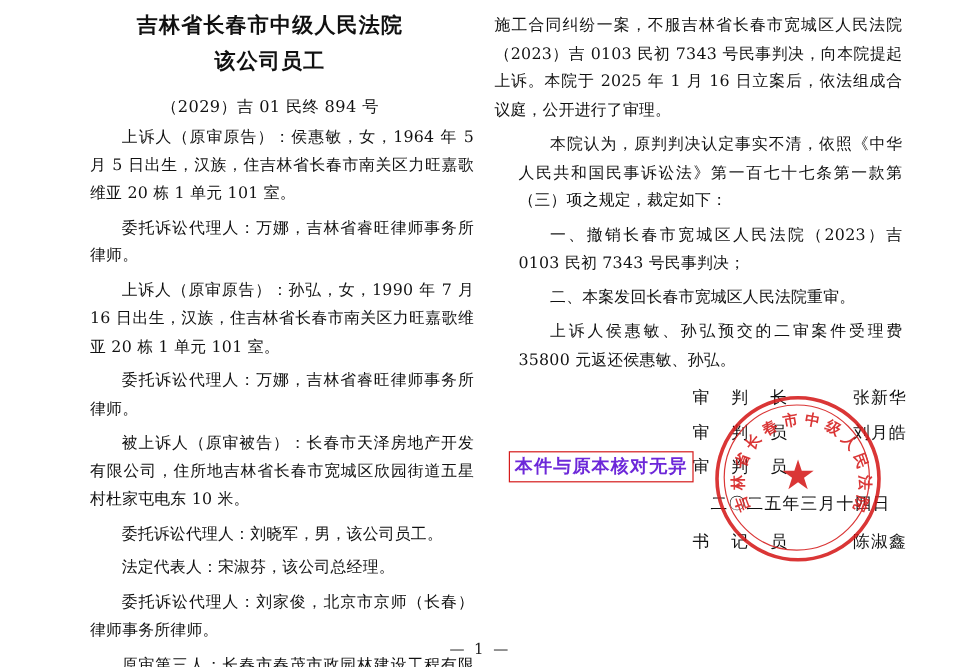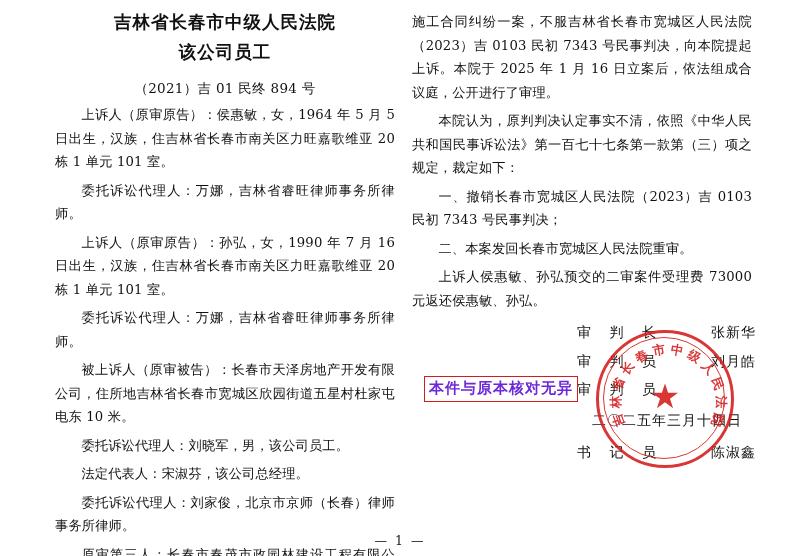--- a/index.html
+++ b/index.html
@@ -54,20 +54,21 @@
   p.para {
     font-size: 13.2px;
     line-height: 1.78;
     margin: 5px 0 0 0;
     text-align: justify;
     text-justify: inter-ideograph;
     letter-spacing: 0.2px;
   }
   p.indent {
     text-indent: 2em;
+    margin-left: 20px;
   }
   .col-right p.para:first-child {
     margin-top: 10px;
   }
 
   
   .sign-block {
     position: absolute;
     left: 412px;
     top: 318px;
@@ -179,40 +180,40 @@
   }
 </style>
 </head>
 <body>
 
 <div class="page">
 
   <div class="col col-left">
     <div class="doc-title">吉林省长春市中级人民法院</div>
     <div class="doc-subtitle">该公司员工</div>
-    <div class="doc-number">（2021）吉 01 民终 894 号</div>
+    <div class="doc-number">（2029）吉 01 民终 894 号</div>
 
     <p class="para indent">上诉人（原审原告）：侯惠敏，女，1964 年 5 月 5 日出生，汉族，住吉林省长春市南关区力旺嘉歌维亚 20 栋 1 单元 101 室。</p>
     <p class="para indent">委托诉讼代理人：万娜，吉林省睿旺律师事务所律师。</p>
     <p class="para indent">上诉人（原审原告）：孙弘，女，1990 年 7 月 16 日出生，汉族，住吉林省长春市南关区力旺嘉歌维亚 20 栋 1 单元 101 室。</p>
     <p class="para indent">委托诉讼代理人：万娜，吉林省睿旺律师事务所律师。</p>
     <p class="para indent">被上诉人（原审被告）：长春市天泽房地产开发有限公司，住所地吉林省长春市宽城区欣园街道五星村杜家屯电东 10 米。</p>
     <p class="para indent">委托诉讼代理人：刘晓军，男，该公司员工。</p>
     <p class="para indent">法定代表人：宋淑芬，该公司总经理。</p>
     <p class="para indent">委托诉讼代理人：刘家俊，北京市京师（长春）律师事务所律师。</p>
     <p class="para indent">原审第三人：长春市春茂市政园林建设工程有限公司，住所地吉林省长春市朝阳区南湖大路与电台街交汇处金坐标 613 室。</p>
 
   </div>
 
   <div class="col col-right">
     <p class="para">施工合同纠纷一案，不服吉林省长春市宽城区人民法院（2023）吉 0103 民初 7343 号民事判决，向本院提起上诉。本院于 2025 年 1 月 16 日立案后，依法组成合议庭，公开进行了审理。</p>
     <p class="para indent">本院认为，原判判决认定事实不清，依照《中华人民共和国民事诉讼法》第一百七十七条第一款第（三）项之规定，裁定如下：</p>
     <p class="para indent">一、撤销长春市宽城区人民法院（2023）吉 0103 民初 7343 号民事判决；</p>
     <p class="para indent">二、本案发回长春市宽城区人民法院重审。</p>
-    <p class="para indent">上诉人侯惠敏、孙弘预交的二审案件受理费 73000 元返还侯惠敏、孙弘。</p>
+    <p class="para indent">上诉人侯惠敏、孙弘预交的二审案件受理费 35800 元返还侯惠敏、孙弘。</p>
   </div>
 
   <div class="sign-block">
     <div class="sign-row">
       <span class="sign-role">审 判 长</span>
       <span class="sign-name">张新华</span>
     </div>
     <div class="sign-row">
       <span class="sign-role">审 判 员</span>
       <span class="sign-name">刘月皓</span>

